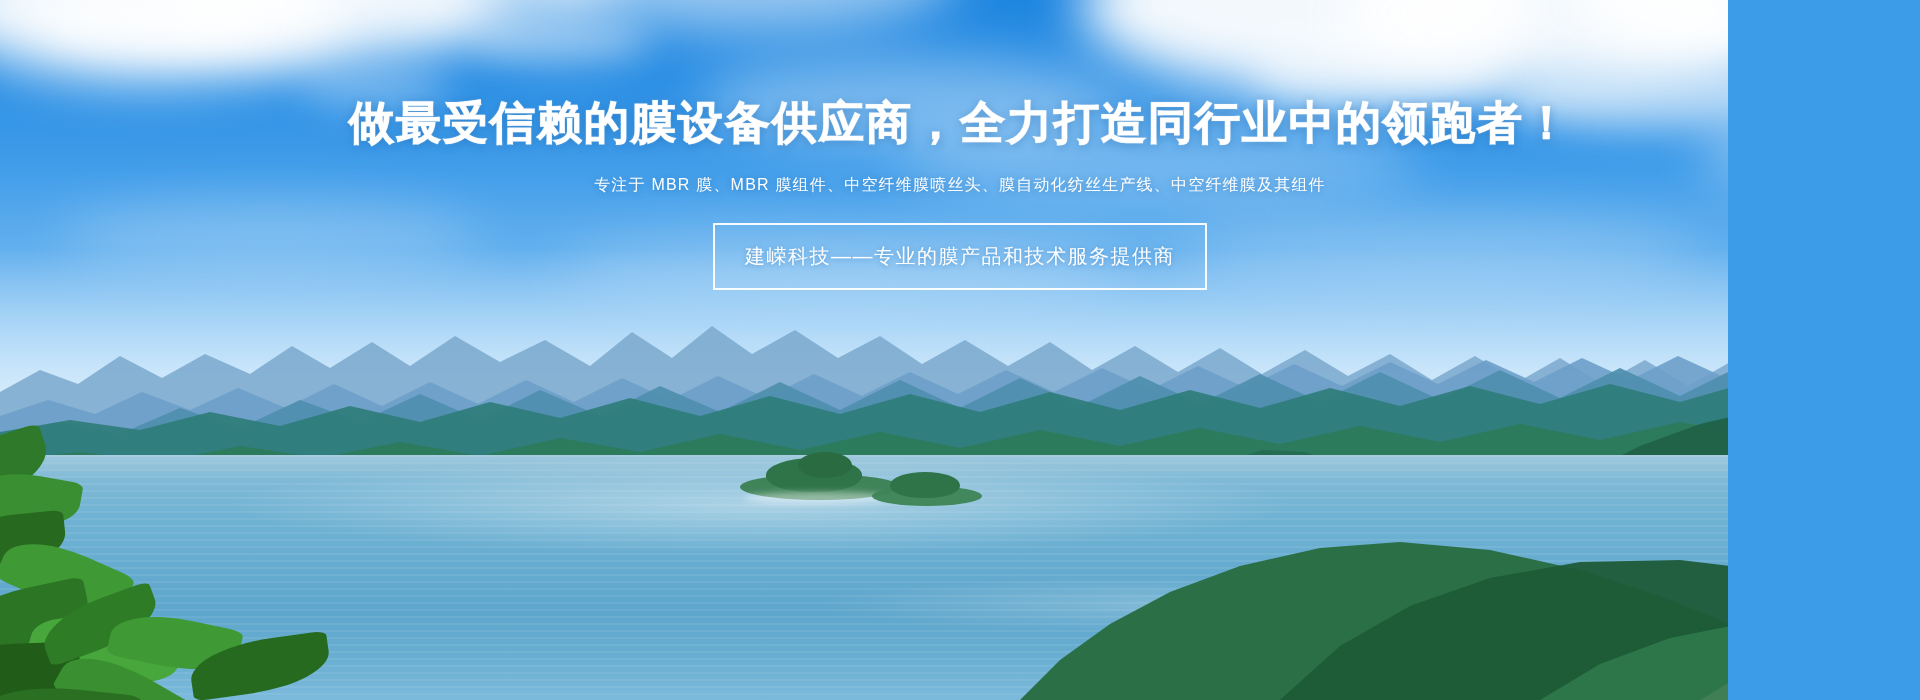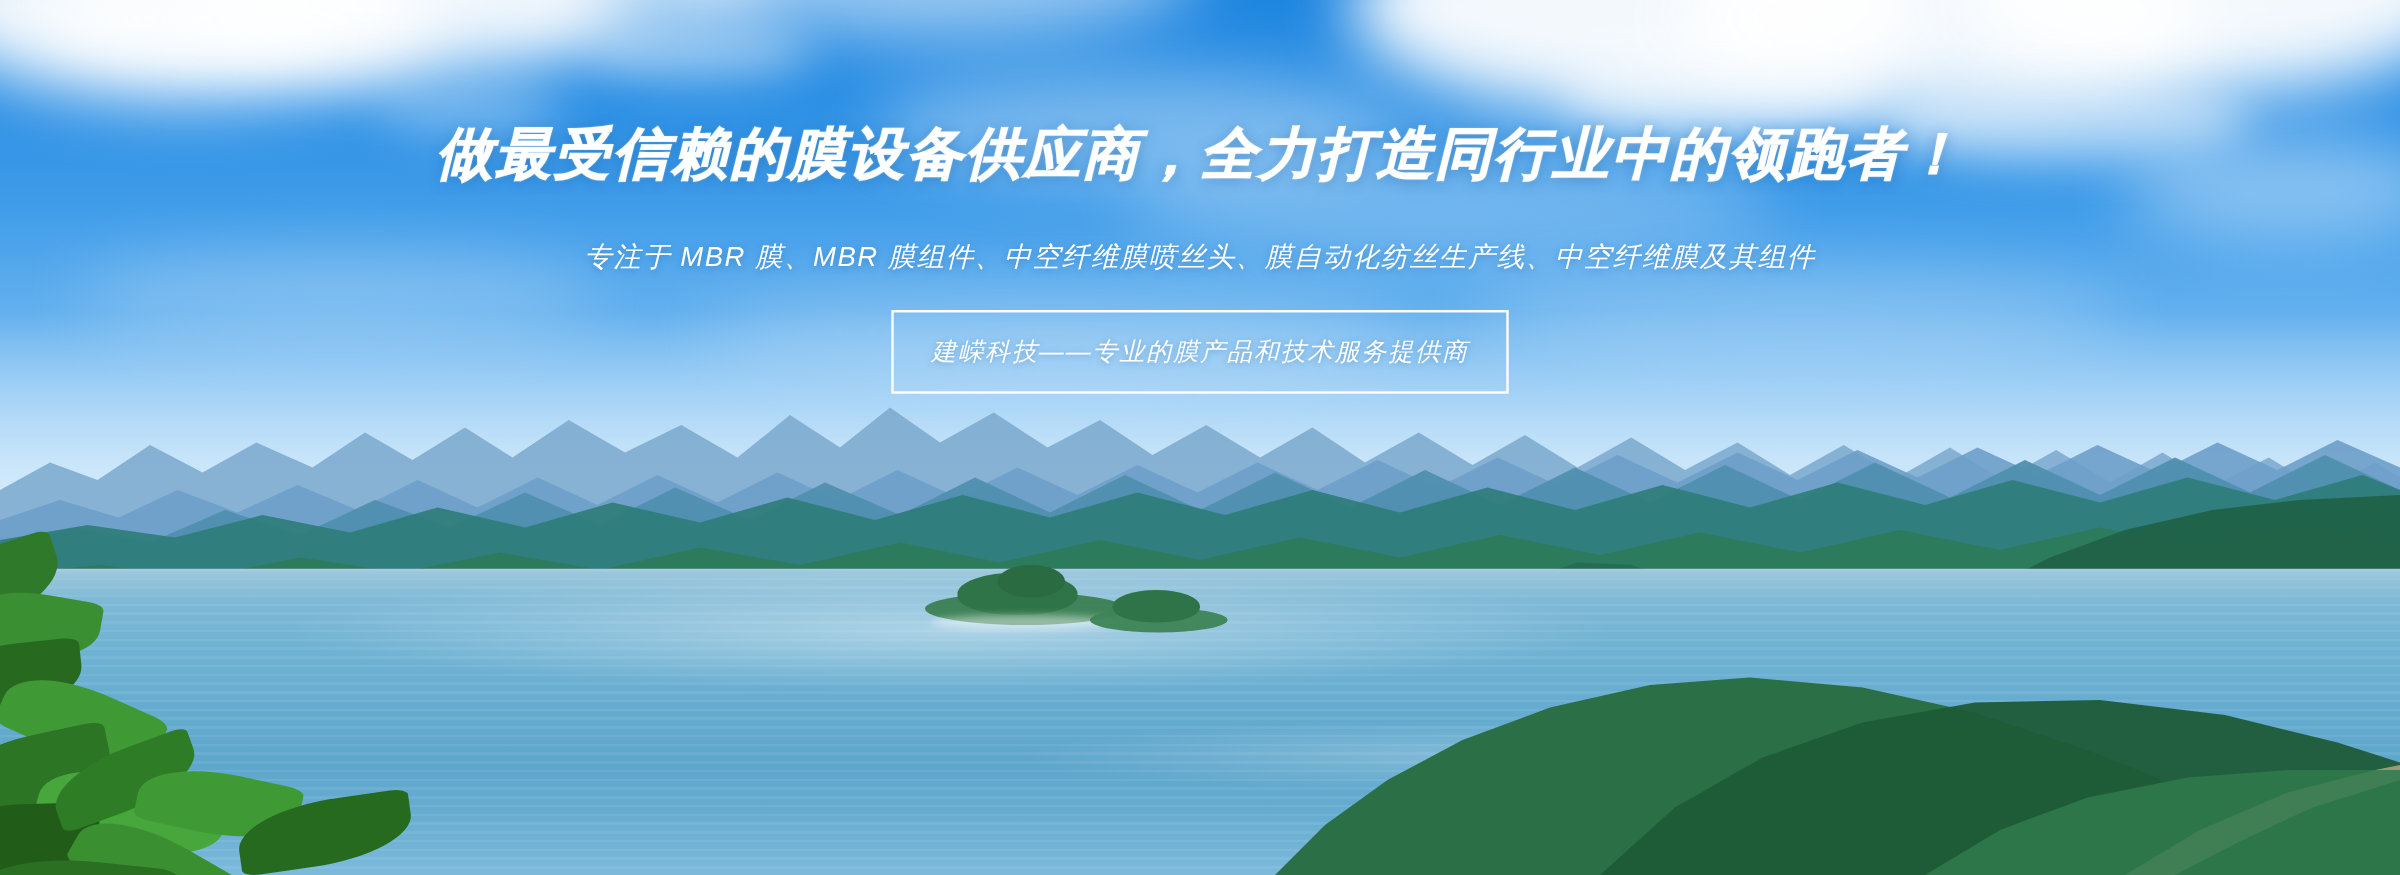--- a/index.html
+++ b/index.html
@@ -1,22 +1,21 @@
 <!DOCTYPE html>
 <html><head>
 <meta charset="utf-8">
 <style>
   * { margin:0; padding:0; box-sizing:border-box; }
   html,body { width:1920px; height:700px; overflow:hidden; background:#3d9ce8; }
   body { font-family:"Liberation Sans","DejaVu Sans",sans-serif; }
 
   .banner{
-    position:relative; width:1920px; height:700px; overflow:hidden;
+    position:relative; width:1728px; height:700px; overflow:hidden;
     background:#0f766e;
-    font-style:italic;
   }
 
   
   .sky{
     position:absolute; left:0; top:0; width:1920px; height:430px;
     background:
       linear-gradient(to bottom,
         #1f86e0 0%, #2c8fe4 18%, #3f9ce9 38%, #63b0ee 58%,
         #92c9f4 76%, #bcdff8 89%, #d8ecfb 100%);
   }
@@ -58,22 +57,22 @@
   }
   .headline{
     margin-top:96px;
     font-size:45px; line-height:1.18; font-weight:bold; color:#ffffff;
     letter-spacing:2px;
     text-shadow:0 2px 10px rgba(25,90,160,.45), 0 0 2px rgba(255,255,255,.6);
     white-space:nowrap;
     -webkit-text-stroke:1px rgba(255,255,255,.85);
   }
   .subtitle{
-    margin-top:40px;
-    font-size:22px; line-height:1.5; color:#ffffff; letter-spacing:1.2px;
+    margin-top:24px;
+    font-size:16px; line-height:1.5; color:#ffffff; letter-spacing:1.2px;
     text-shadow:0 1px 6px rgba(30,100,170,.45);
     white-space:nowrap;
   }
   .tagbox{
     margin-top:26px;
     border:2px solid rgba(255,255,255,.95);
     padding:18px 30px;
     font-size:20px; color:#ffffff; letter-spacing:1.5px;
     text-shadow:0 1px 5px rgba(30,100,170,.4);
     white-space:nowrap;

